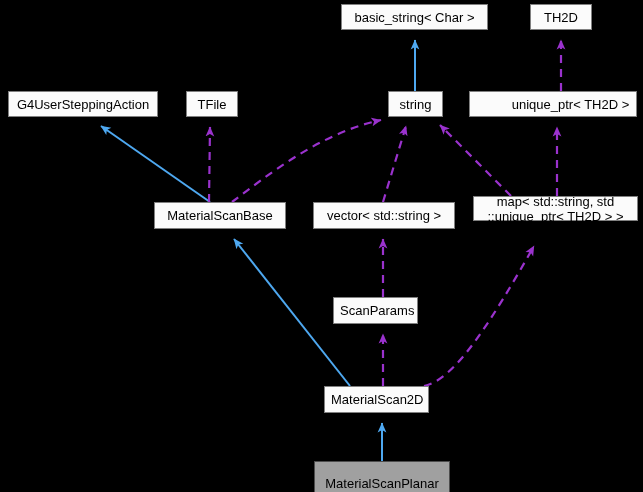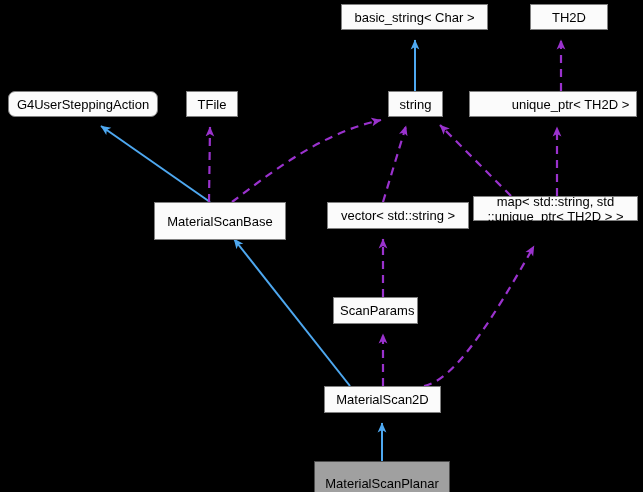--- a/index.html
+++ b/index.html
@@ -89,58 +89,58 @@
 
     <path d="M424,386 C455,380 492,320 534,246" stroke="#9a32cd" stroke-width="2.2" fill="none" stroke-dasharray="8,6" marker-end="url(#arrow-purple)"></path>
 
     <path d="M382,461 L382,423" stroke="#4ea8f0" stroke-width="2" fill="none" marker-end="url(#arrow-blue)"></path>
   </svg>
 
   <div class="node" style="left:341px; top:4px; width:147px; height:26px;">
     <span class="node-label">basic_string&lt; Char &gt;</span>
   </div>
 
-  <div class="node" style="left:530px; top:4px; width:78px; height:26px;">
+  <div class="node" style="left:530px; top:4px; width:62px; height:26px;">
     <span class="node-label">TH2D</span>
   </div>
 
-  <div class="node" style="left:8px; top:91px; width:150px; height:26px;border-radius:7px;">
+  <div class="node" style="left:8px; top:91px; width:150px; height:26px;">
     <span class="node-label">G4UserSteppingAction</span>
   </div>
 
   <div class="node" style="left:388px; top:91px; width:55px; height:26px;">
     <span class="node-label">string</span>
   </div>
 
   <div class="node" style="left:186px; top:91px; width:52px; height:26px;">
     <span class="node-label">TFile</span>
   </div>
 
   <div class="node" style="left:469px; top:91px; width:168px; height:26px;padding-left:35px;">
     <span class="node-label">unique_ptr&lt; TH2D &gt;</span>
   </div>
 
-  <div class="node" style="left:154px; top:202px; width:132px; height:38px;">
+  <div class="node" style="left:154px; top:202px; width:132px; height:27px;">
     <span class="node-label">MaterialScanBase</span>
   </div>
 
-  <div class="node" style="left:327px; top:202px; width:142px; height:27px;">
+  <div class="node" style="left:313px; top:202px; width:142px; height:27px;">
     <span class="node-label">vector&lt; std::string &gt;</span>
   </div>
 
   <div class="node" style="left:473px; top:196px; width:165px; height:25px;">
     <span class="node-label">map&lt; std::string, std
 ::unique_ptr&lt; TH2D &gt; &gt;</span>
   </div>
 
   <div class="node" style="left:333px; top:297px; width:85px; height:27px;">
     <span class="node-label">ScanParams</span>
   </div>
 
-  <div class="node" style="left:324px; top:386px; width:117px; height:27px;">
+  <div class="node" style="left:324px; top:386px; width:105px; height:27px;">
     <span class="node-label">MaterialScan2D</span>
   </div>
 
   <div class="node highlight" style="left:314px; top:461px; width:136px; height:45px;">
     <span class="node-label">MaterialScanPlanar</span>
   </div>
 
 </div>
 
 </body></html>

